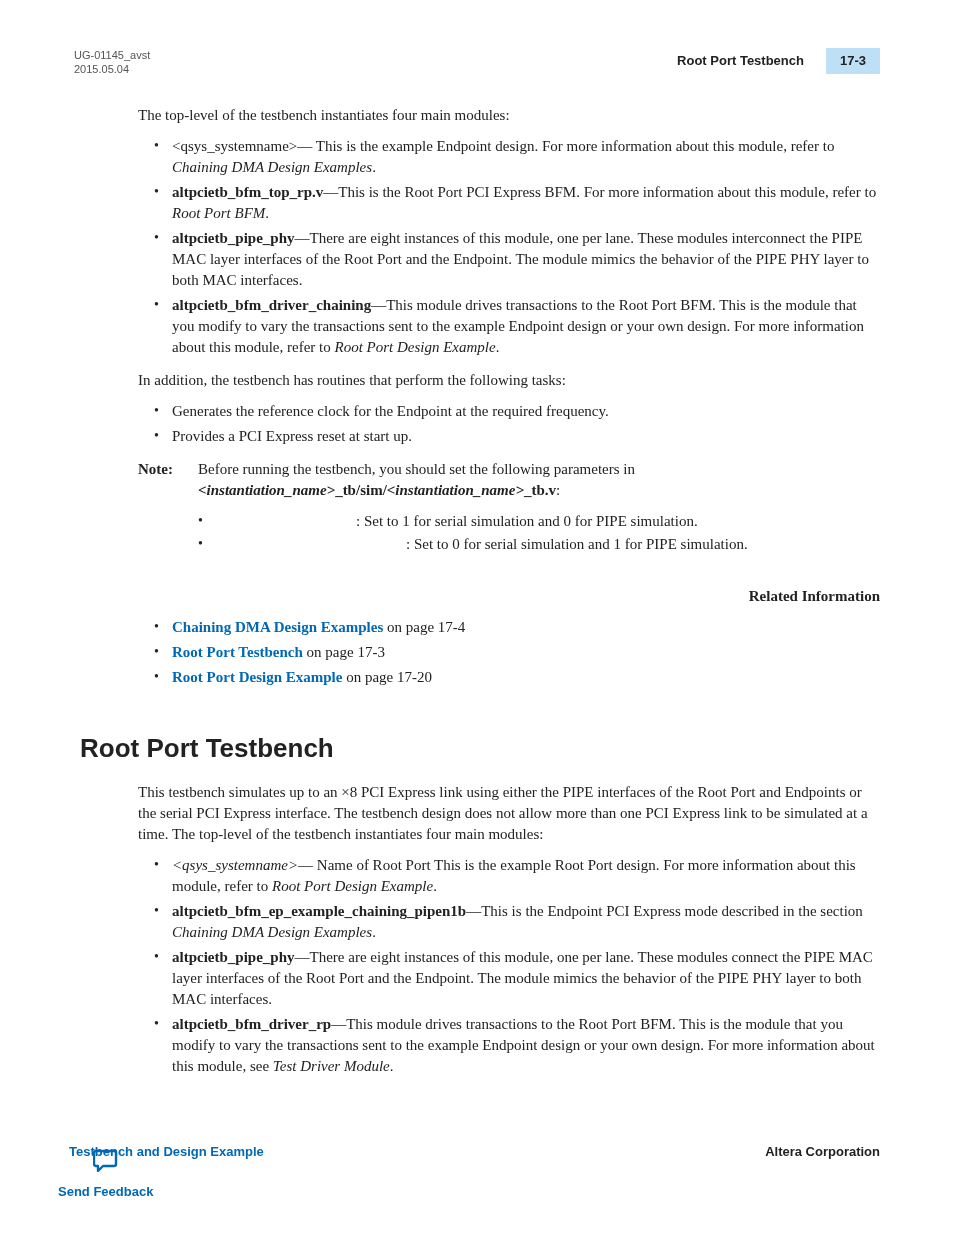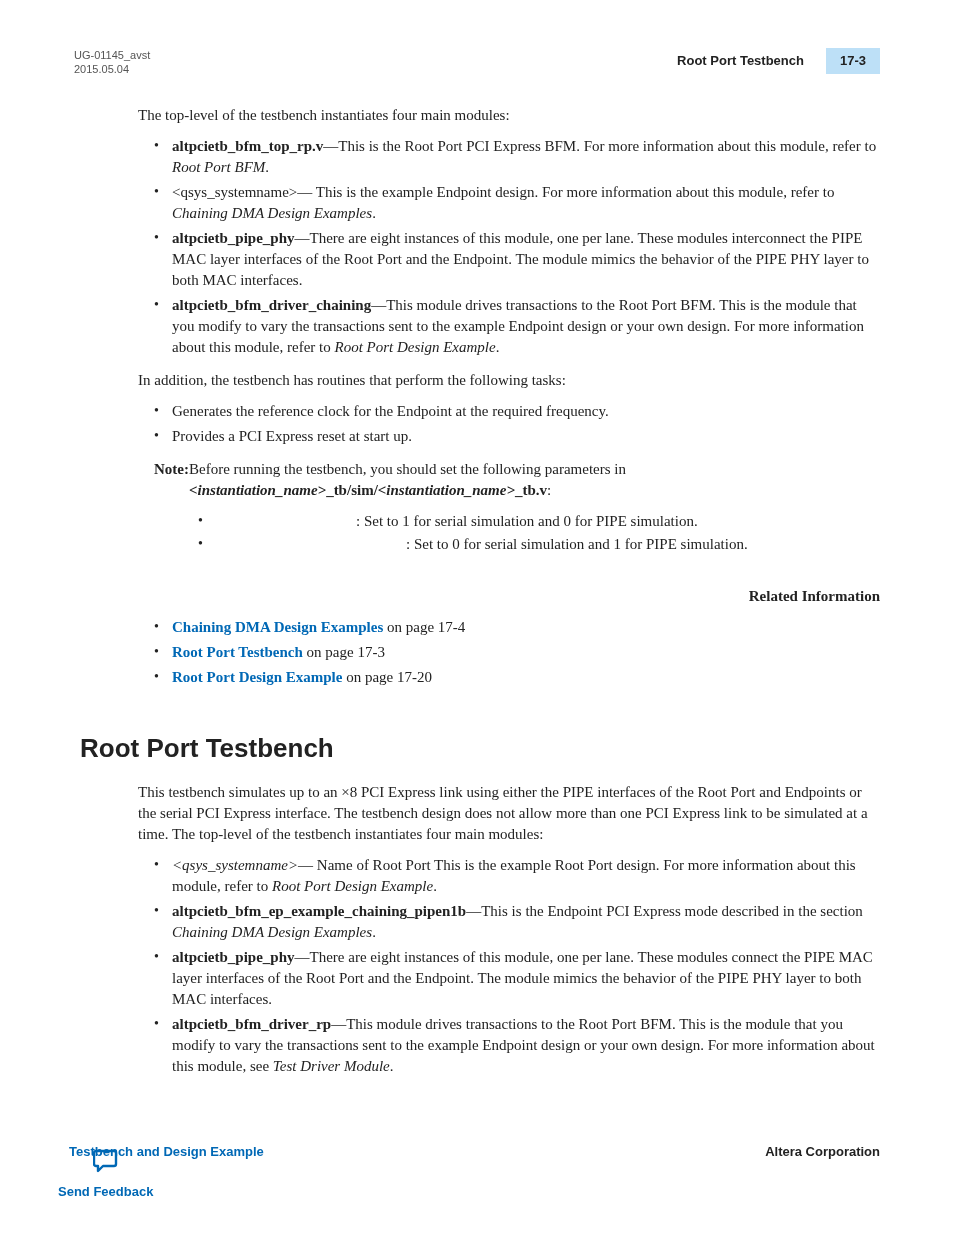--- a/index.html
+++ b/index.html
@@ -62,23 +62,22 @@
     position: absolute;
     left: -4px;
     top: 0;
     font-size: 14px;
   }
   .bold { font-weight: bold; }
   .italic { font-style: italic; }
   .bold-italic { font-weight: bold; font-style: italic; }
   .note-row {
     display: flex;
-    gap: 0;
+    gap: 25px;
     margin-bottom: 10px;
-    margin-left: 16px;
   }
   .note-label {
     font-weight: bold;
     flex-shrink: 0;
   }
   .note-body { flex: 1; }
   .sub-bullets {
     list-style: none;
     padding-left: 64px;
     margin-bottom: 31px;
@@ -153,24 +152,24 @@
     <span class="page-num">17-3</span>
   </div>
 </div>
 
 <div class="content">
 
   <p>The top-level of the testbench instantiates four main modules:</p>
 
   <ul class="bullets">
     <li>
+      <span>&lt;qsys_systemname&gt;</span><span>— </span><span>This is the example Endpoint design. For more information about this module, refer to </span><span class="italic">Chaining DMA Design Examples</span><span>.</span>
+    </li>
+    <li>
       <span class="bold">altpcietb_bfm_top_rp.v</span><span>—</span><span>This is the Root Port PCI Express BFM. For more information about this module, refer to </span><span class="italic">Root Port BFM</span><span>.</span>
-    </li>
-    <li>
-      <span>&lt;qsys_systemname&gt;</span><span>— </span><span>This is the example Endpoint design. For more information about this module, refer to </span><span class="italic">Chaining DMA Design Examples</span><span>.</span>
     </li>
     <li>
       <span class="bold">altpcietb_pipe_phy</span><span>—</span><span>There are eight instances of this module, one per lane. These modules interconnect the PIPE MAC layer interfaces of the Root Port and the Endpoint. The module mimics the behavior of the PIPE PHY layer to both MAC interfaces.</span>
     </li>
     <li>
       <span class="bold">altpcietb_bfm_driver_chaining</span><span>—</span><span>This module drives transactions to the Root Port BFM. This is the module that you modify to vary the transactions sent to the example Endpoint design or your own design. For more information about this module, refer to </span><span class="italic">Root Port Design Example</span><span>.</span>
     </li>
   </ul>
 
   <p>In addition, the testbench has routines that perform the following tasks:</p>

